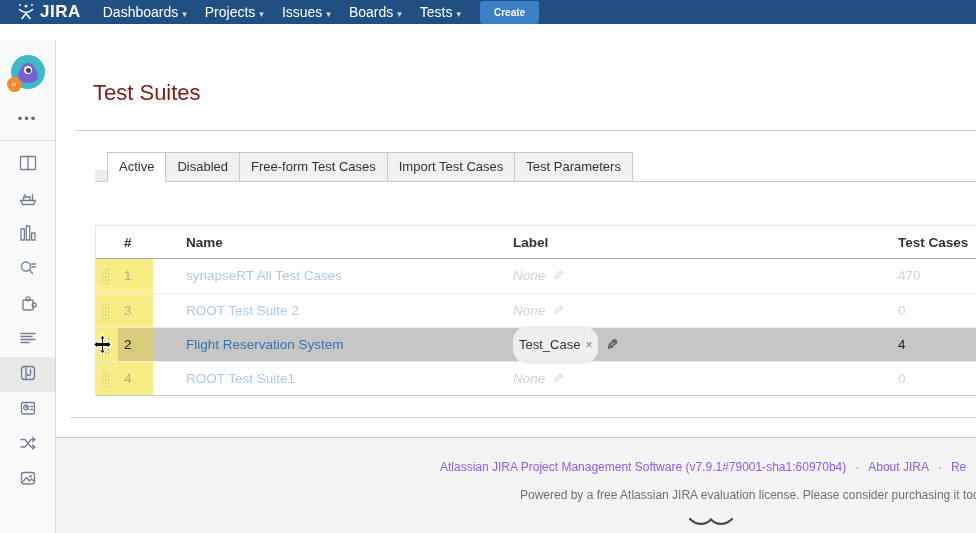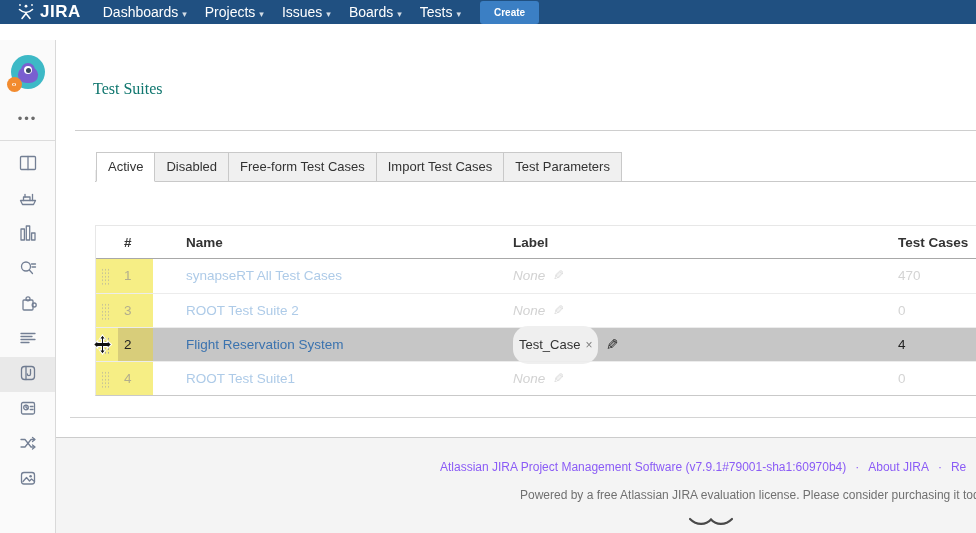--- a/index.html
+++ b/index.html
@@ -33,29 +33,29 @@
   .more-dots { width:100%; text-align:center; color:#6b6b6b; font-size:13px;
                letter-spacing:2px; margin-top:22px; cursor:pointer; }
   .side-divider { border-bottom:1px solid #dcdcdc; margin-top:14px; }
   .side-icons { display:flex; flex-direction:column; margin-top:6px; }
   .side-item { height:35px; display:flex; align-items:center; justify-content:center; cursor:pointer; }
   .side-item.active { background:#e9e9e9; }
   .side-item svg { stroke:#4e5d78; fill:none; stroke-width:1.3; stroke-linecap:round; stroke-linejoin:round; opacity:.78; }
 
   
   .main { position:absolute; left:56px; top:40px; width:920px; height:493px; background:#fff; }
-  .page-title { position:absolute; left:37px; top:40px; font-size:16px; font-weight:500; color:#0f766e;font-family:Liberation Serif, serif; }
+  .page-title { position:absolute; left:37px; top:40px; font-size:22px; font-weight:500; color:#7f1d1d; }
   .rule-1 { position:absolute; left:19px; right:0; top:90px; border-top:1px solid #cecece; }
 
   
   .tabs { position:absolute; left:39px; right:0; top:112px; height:30px; }
   .tabs-base { position:absolute; left:0; right:0; bottom:0; border-bottom:1px solid #c9c9c9; }
   .tab-stub { position:absolute; left:0; bottom:0; width:13px; height:12px; background:#ededed;
               border-bottom:1px solid #c9c9c9; }
-  .tab-row { position:absolute; left:2px; top:0; display:flex; }
+  .tab-row { position:absolute; left:13px; top:0; display:flex; }
   .tab { height:30px; line-height:28px; padding:0 11px; font-size:13px; color:#333;
          background:#f0f0f0; border:1px solid #c9c9c9; margin-left:-1px; cursor:pointer;
          white-space:nowrap; position:relative; }
   .tab.active { background:#fff; border-bottom:1px solid #fff; z-index:2; }
 
   
   .suite-table { position:absolute; left:39px; right:0; top:185px;
                  border-top:1px solid #e7e7e7; border-left:1px solid #e7e7e7;
                  border-bottom:1px solid #c9c9c9; font-size:13.5px; }
   .t-row { display:flex; align-items:center; height:34px; position:relative; }

